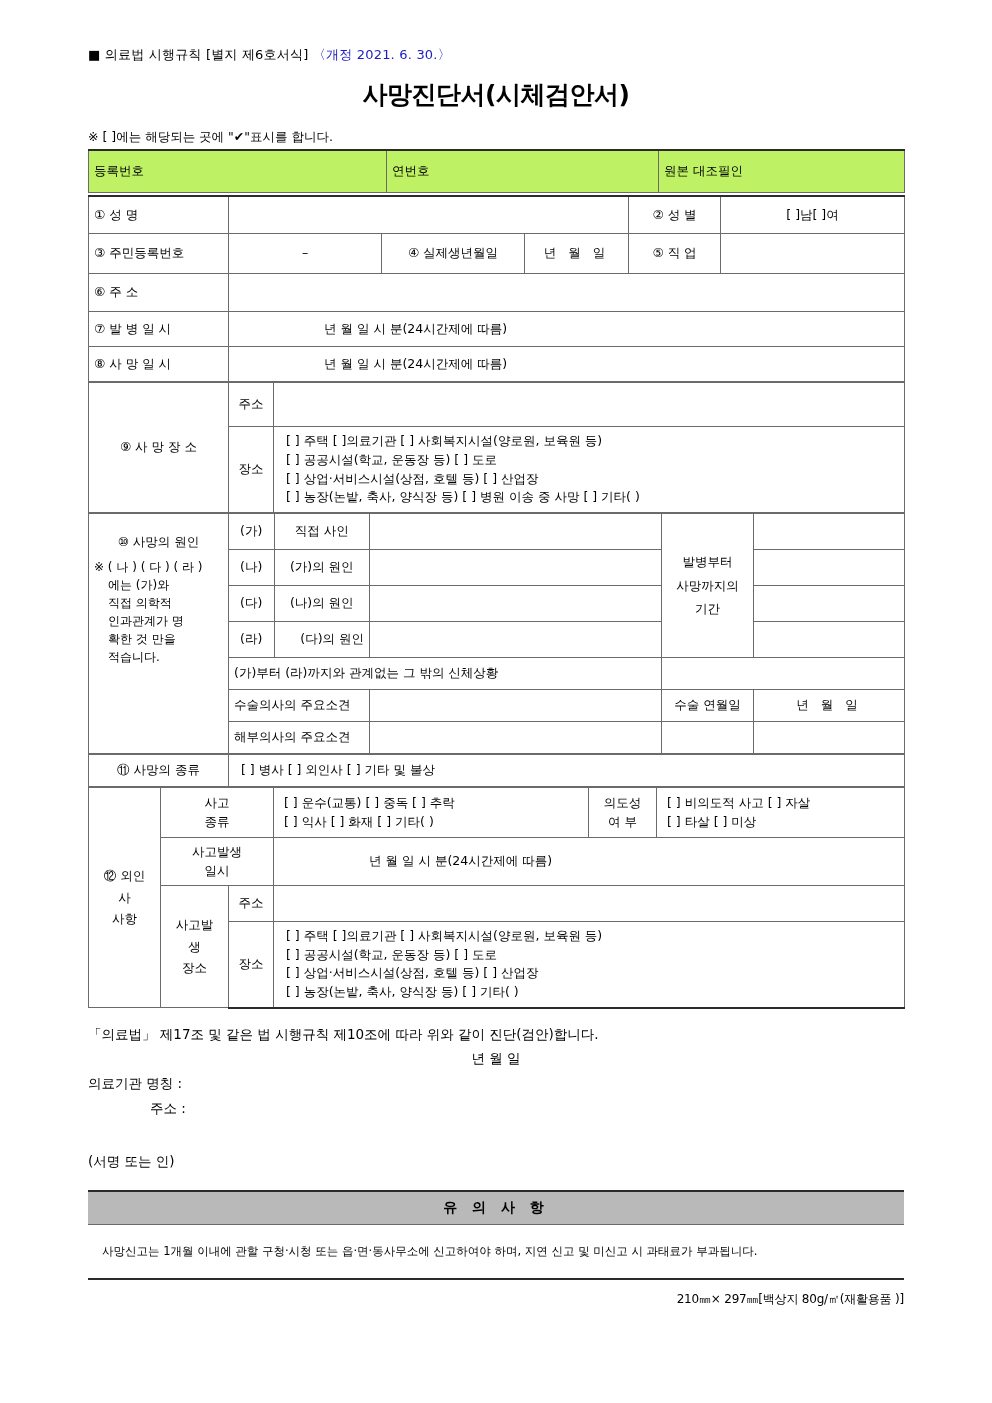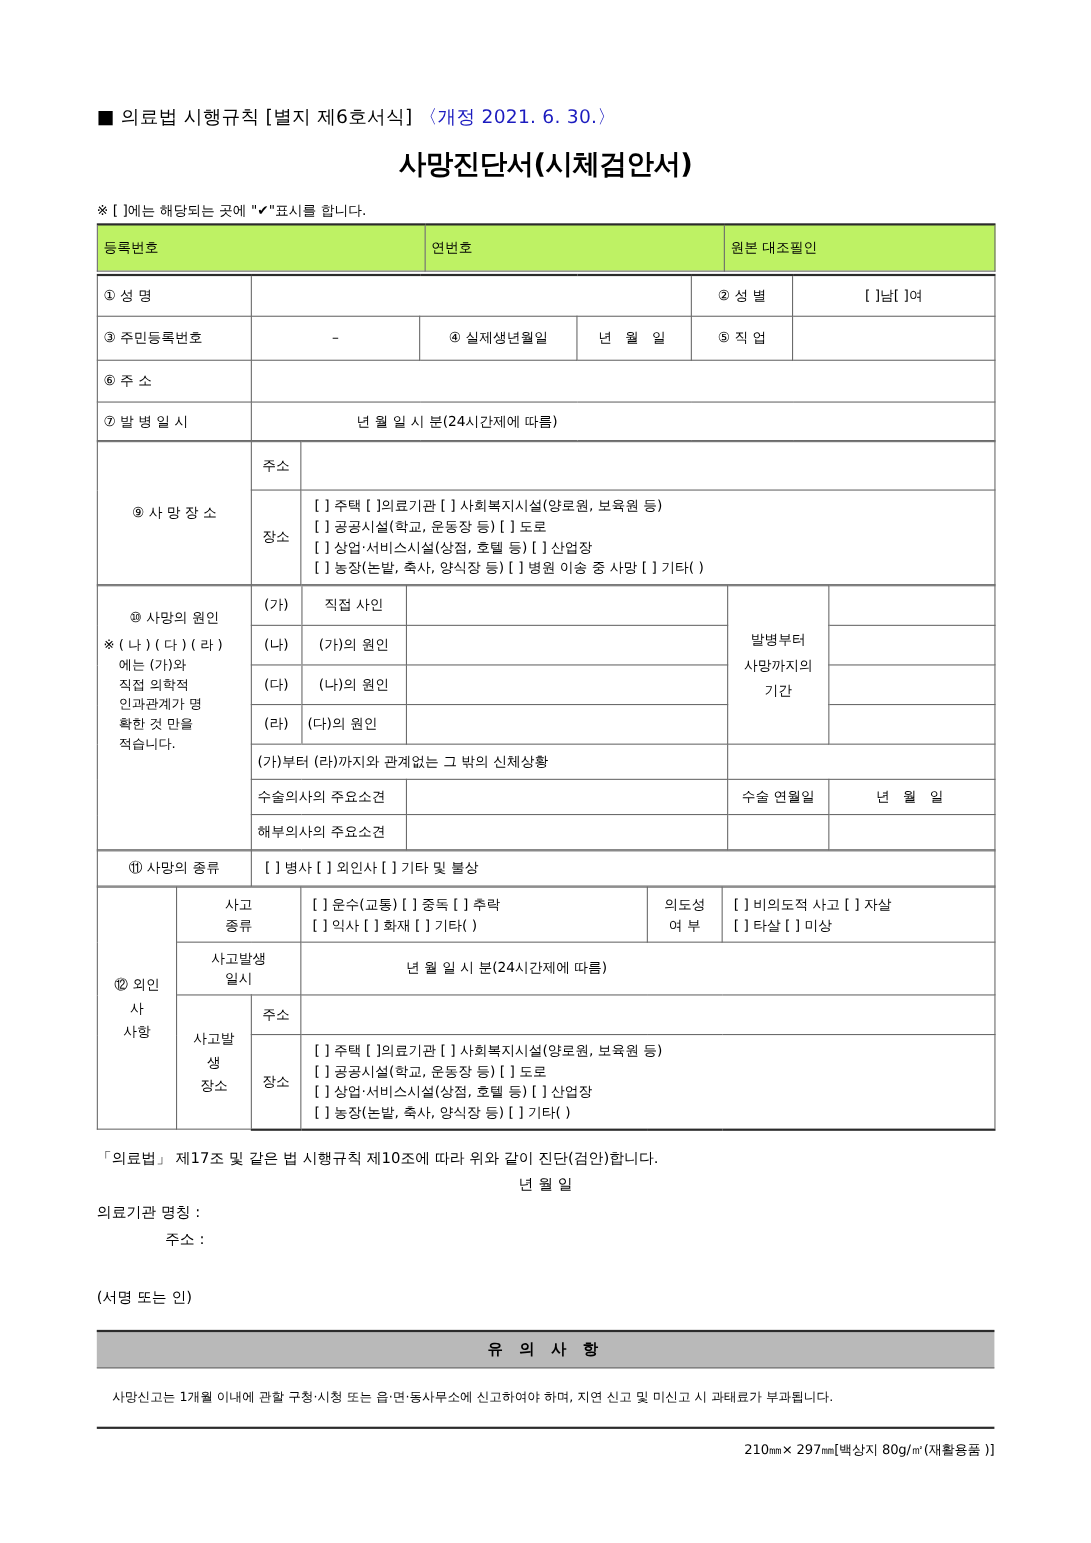--- a/index.html
+++ b/index.html
@@ -7,21 +7,21 @@
     width:992px;height:1403px;
     background:#ffffff;
     font-family:"DejaVu Sans","Liberation Sans",sans-serif;
     color:#000;
     -webkit-font-smoothing:none;
   }
   .page{position:relative;width:992px;height:1403px;box-sizing:border-box;padding:0;}
   .wrap{position:absolute;left:88px;top:0;width:816px;}
 
   
-  .formline{font-size:17px;padding-top:95px;letter-spacing:.2px;white-space:nowrap;}
+  .formline{font-size:13px;padding-top:46px;letter-spacing:.2px;white-space:nowrap;}
   .formline .rev{color:#1c1cbf;}
   .title{text-align:center;font-size:25px;font-weight:bold;letter-spacing:-0.5px;margin-top:14px;}
   .note{font-size:12.5px;margin-top:18px;margin-bottom:3px;}
 
   
   table.frm{border-collapse:collapse;width:816px;table-layout:fixed;font-size:12.5px;}
   table.frm td{
     border:1px solid #6b6b6b;
     padding:2px 5px;
     vertical-align:middle;
@@ -113,20 +113,24 @@
       <td></td>
     </tr>
     <tr>
       <td class="lft nowrap" style="height:38px">⑥ 주          소</td>
       <td colspan="5"></td>
     </tr>
     <tr>
       <td class="lft nowrap" style="height:35px">⑦ 발 병 일 시</td>
       <td colspan="5" class="lft" style="padding-left:95px">년     월     일    시      분(24시간제에 따름)</td>
     </tr>
+    <tr>
+      <td class="lft nowrap" style="height:35px">⑧ 사 망 일 시</td>
+      <td colspan="5" class="lft" style="padding-left:95px">년     월     일    시      분(24시간제에 따름)</td>
+    </tr>
   </tbody>
       </table>
 
   <table class="frm">
     <colgroup>
           <col style="width:140px">
           <col style="width:45px">
           <col style="width:631px">
         </colgroup>
     <tbody>
@@ -226,21 +230,21 @@
       </td>
       <td></td>
       <td></td>
     </tr>
     <tr>
       <td class="ctr" colspan="2" style="height:36px;padding:0">
         <table style="border-collapse:collapse;width:100%;height:100%;table-layout:fixed">
           <tbody>
                   <tr>
                     <td style="border:none;border-right:1px solid #6b6b6b;width:45px;text-align:center">(라)</td>
-          <td style="border:none;text-align:left">(다)의 원인</td>
+          <td style="border:none;text-align:right">(다)의 원인</td>
                   </tr>
         </tbody>
               </table>
       </td>
       <td></td>
       <td></td>
     </tr>
     <tr>
       <td class="lft" colspan="3" style="height:32px">(가)부터 (라)까지와 관계없는 그 밖의 신체상황</td>
       <td colspan="2"></td>

